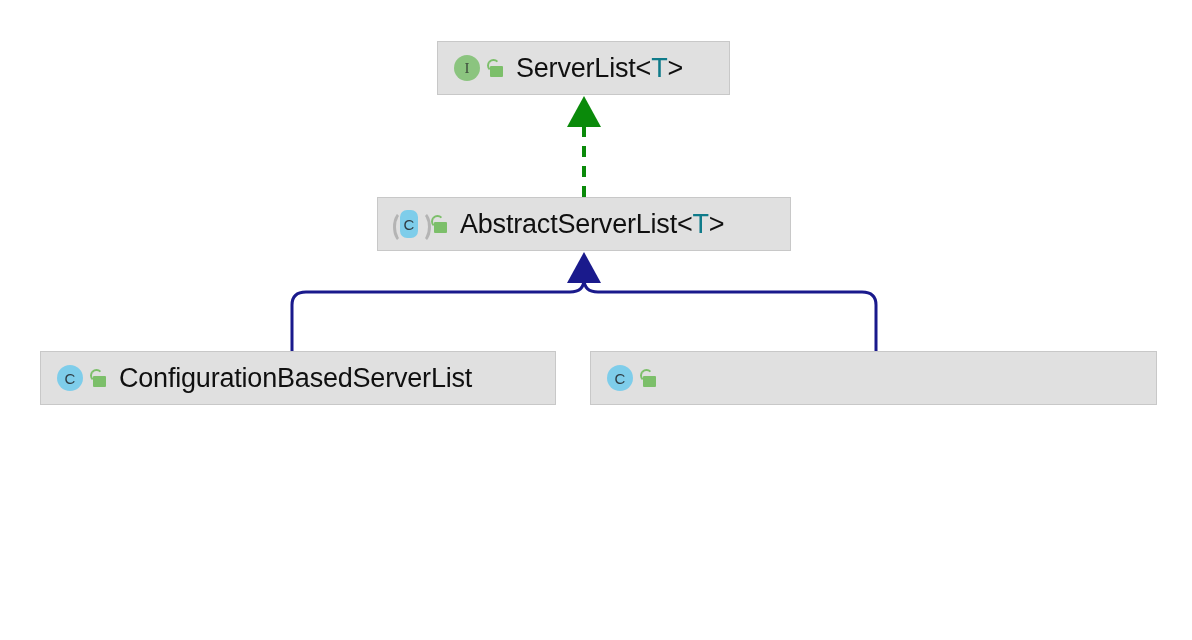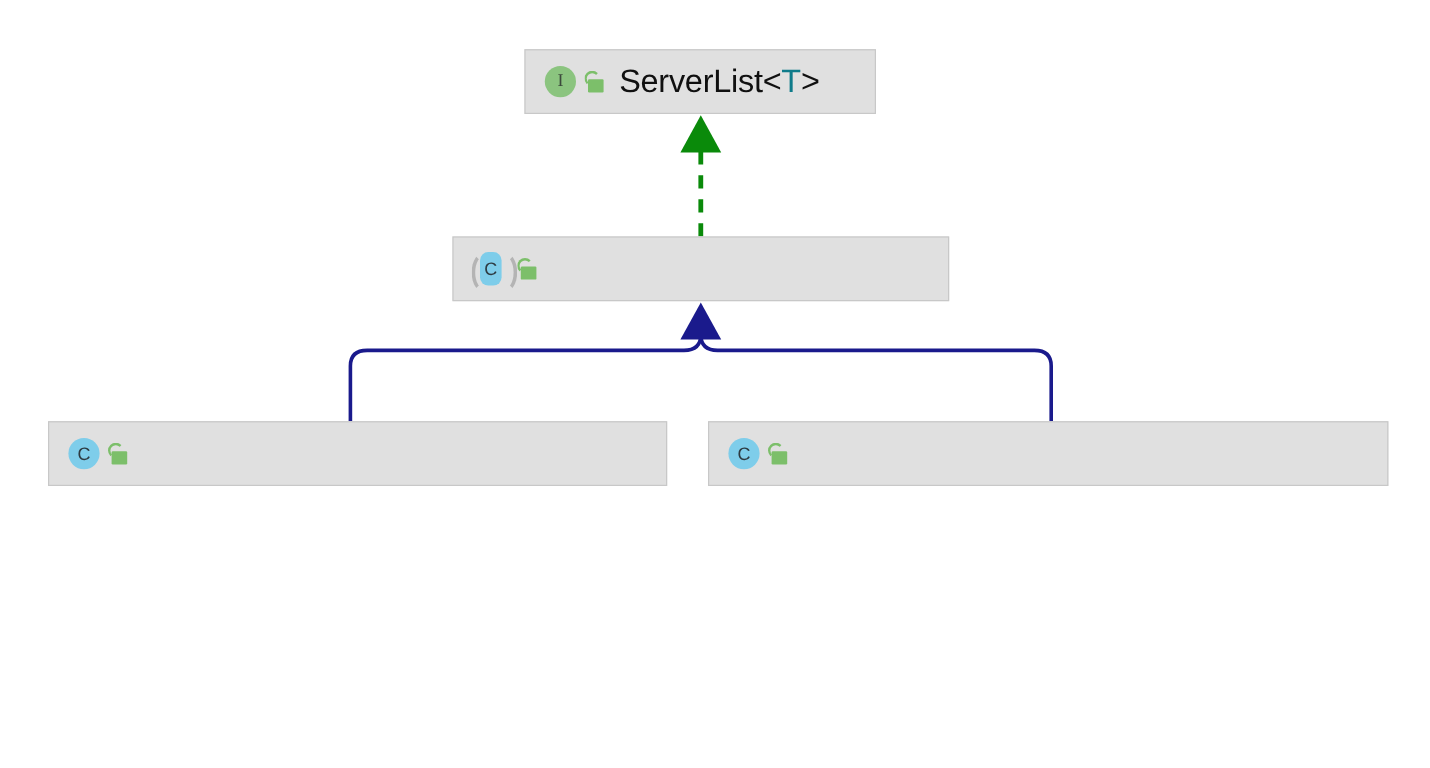--- a/index.html
+++ b/index.html
@@ -230,31 +230,33 @@
     <span class="type-icon icon-abstract">
       <span class="arc-l"></span>
       <span class="arc-r"></span>
       <span class="plate"></span>
       <span class="glyph">C</span>
     </span>
     <span class="vis-icon">
       <span class="shackle"></span>
       <span class="body"></span>
     </span>
+    <span class="node-label"><span>AbstractServerList</span><span class="generic-bracket">&lt;</span><span class="generic-param">T</span><span class="generic-bracket">&gt;</span></span>
   </div>
 
   <div class="node" id="node-configurationbasedserverlist">
     <span class="type-icon icon-class">
       <span class="disc"></span>
       <span class="glyph">C</span>
     </span>
     <span class="vis-icon">
       <span class="shackle"></span>
       <span class="body"></span>
     </span>
+    <span class="node-label"><span>ConfigurationBasedServerList</span></span>
   </div>
 
   <div class="node" id="node-discoveryenablednIwsserverlist">
     <span class="type-icon icon-class">
       <span class="disc"></span>
       <span class="glyph">C</span>
     </span>
     <span class="vis-icon">
       <span class="shackle"></span>
       <span class="body"></span>

